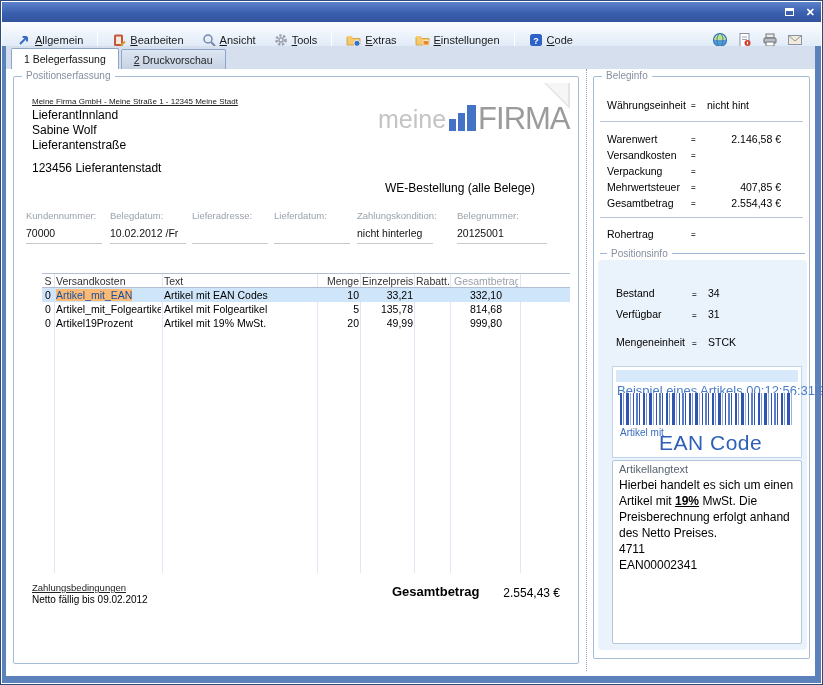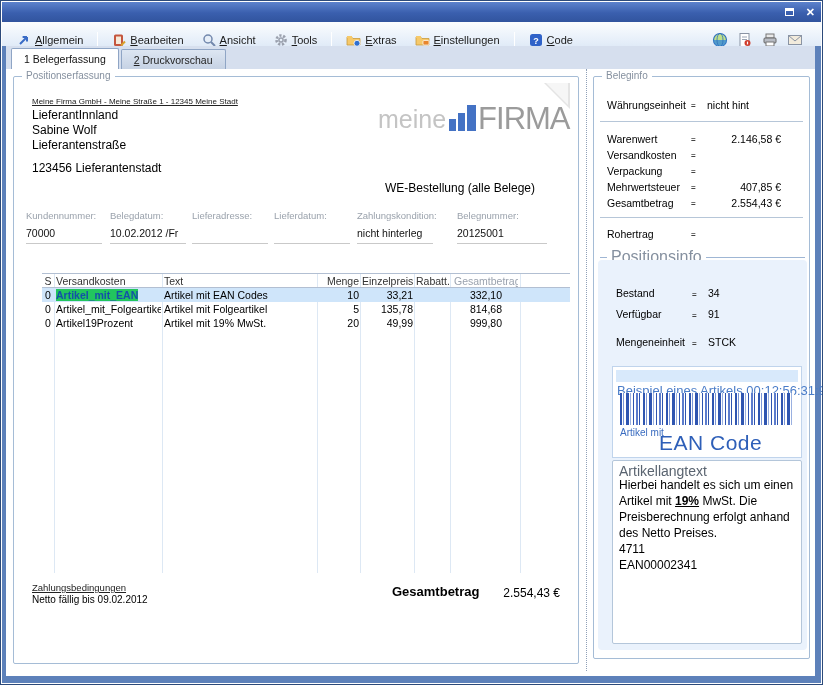--- a/index.html
+++ b/index.html
@@ -75,35 +75,35 @@
   .trow.selected { background:#cfe5fa; }
   .c { position:absolute; top:1px; white-space:nowrap; overflow:hidden; }
   .cs { left:0; width:12px; text-align:center; }
   .ca { left:14px; width:105px; }
   .ct { left:122px; width:152px; }
   .cm { left:277px; width:40px; text-align:right; }
   .ce { left:320px; width:51px; text-align:right; }
   .cr { left:374px; width:33px; }
   .cg { left:400px; width:60px; text-align:right; }
   .thead .cg { left:412px; width:64px; text-align:left; color:#9aa2ae; }
-  .sel-cell { background:#22c55e; color:#1450a8;font-weight:bold; }
+  .sel-cell { background:#fdba74; color:#1450a8; }
   
   .terms-link { position:absolute; left:18px; top:505px; font-size:9.5px; color:#222; text-decoration:underline; }
   .terms-text { position:absolute; left:18px; top:517px; font-size:10px; color:#000; }
   .total-label { position:absolute; left:378px; top:507px; font-size:13px; font-weight:bold; color:#000; }
   .total-value { position:absolute; left:420px; top:509px; width:126px; text-align:right; font-size:12px; color:#000; }
   
   .irow { position:absolute; left:13px; right:8px; display:flex; align-items:center; font-size:10.5px; color:#000; }
   .ilabel { flex:0 0 84px; color:#000; }
   .ieq { flex:0 0 16px; font-size:8px; font-weight:bold; color:#444; }
   .ival { white-space:nowrap; }
   .ival-r { flex:1; text-align:right; padding-right:20px; white-space:nowrap; }
   .ihr { position:absolute; left:6px; right:6px; height:1px; background:#b6c6d8; }
   .pi-legend { position:absolute; left:6px; right:4px; top:171px; display:flex; align-items:center; gap:4px;
-               font-size:16px; color:#85909f; }
+               font-size:10px; color:#85909f; }
   .pi-dash { width:7px; height:1px; background:#9fb6d4; }
   .pi-line { flex:1; height:1px; background:#9fb6d4; }
   .bluepanel { position:absolute; left:4px; top:183px; width:209px; bottom:8px;
                background:#eaf2fc; border-radius:4px; }
   .prow { position:absolute; left:18px; right:6px; display:flex; align-items:flex-end; font-size:10.5px; color:#000; }
   .plabel { flex:0 0 76px; }
   
   .eanbox { position:absolute; left:14px; top:106px; width:190px; height:92px; background:#fff;
             border:1px solid #c0d4ec; }
   .ean-topbar { position:absolute; left:3px; right:3px; top:3px; height:12px; background:#d8e9fb; }
@@ -115,21 +115,21 @@
                #2f55b0 6px, #2f55b0 9px, #fff 9px, #fff 10px,
                #9ab0e0 10px, #9ab0e0 11px, #fff 11px, #fff 13px,
                #2f55b0 13px, #2f55b0 14px, #fff 14px, #fff 16px,
                #5c7ccc 16px, #5c7ccc 18px, #fff 18px, #fff 19px,
                #2f55b0 19px, #2f55b0 20px, #fff 20px, #fff 23px); }
   .ean-line1 { position:absolute; left:7px; top:60px; font-size:10px; color:#3a6cc0; }
   .ean-line2 { position:absolute; left:46px; top:64px; font-size:21px; color:#2e5fb8; letter-spacing:.5px; }
   
   .ltbox { position:absolute; left:14px; top:200px; width:190px; height:184px; background:#fff;
            border:1px solid #b4c6da; border-radius:2px; overflow:hidden; }
-  .lt-label { position:absolute; left:6px; top:2px; font-size:14px; color:#5a6470; }
+  .lt-label { position:absolute; left:6px; top:2px; font-size:11px; color:#5a6470; }
   .lt-body { position:absolute; left:6px; right:4px; top:16px; font-size:12px; line-height:16px; color:#000; }
   .lt-em { font-weight:bold; text-decoration:underline; }
   .lt-p2 { margin-top:15px; }
 </style>
 </head>
 <body>
 
 <div class="window">
 
   <div class="titlebar">
@@ -398,21 +398,21 @@
 
       <div class="bluepanel">
         <div class="prow" style="top:27px">
           <span class="plabel">Bestand</span>
           <span class="ieq">=</span>
           <span class="ival">34</span>
         </div>
         <div class="prow" style="top:48px">
           <span class="plabel">Verfügbar</span>
           <span class="ieq">=</span>
-          <span class="ival">91</span>
+          <span class="ival">31</span>
         </div>
         <div class="prow" style="top:76px">
           <span class="plabel">Mengeneinheit</span>
           <span class="ieq">=</span>
           <span class="ival">STCK</span>
         </div>
 
         <div class="eanbox">
           <div class="ean-topbar"></div>
           <div class="ean-caption">Beispiel eines Artikels 00:12:56:31:98:8</div>

